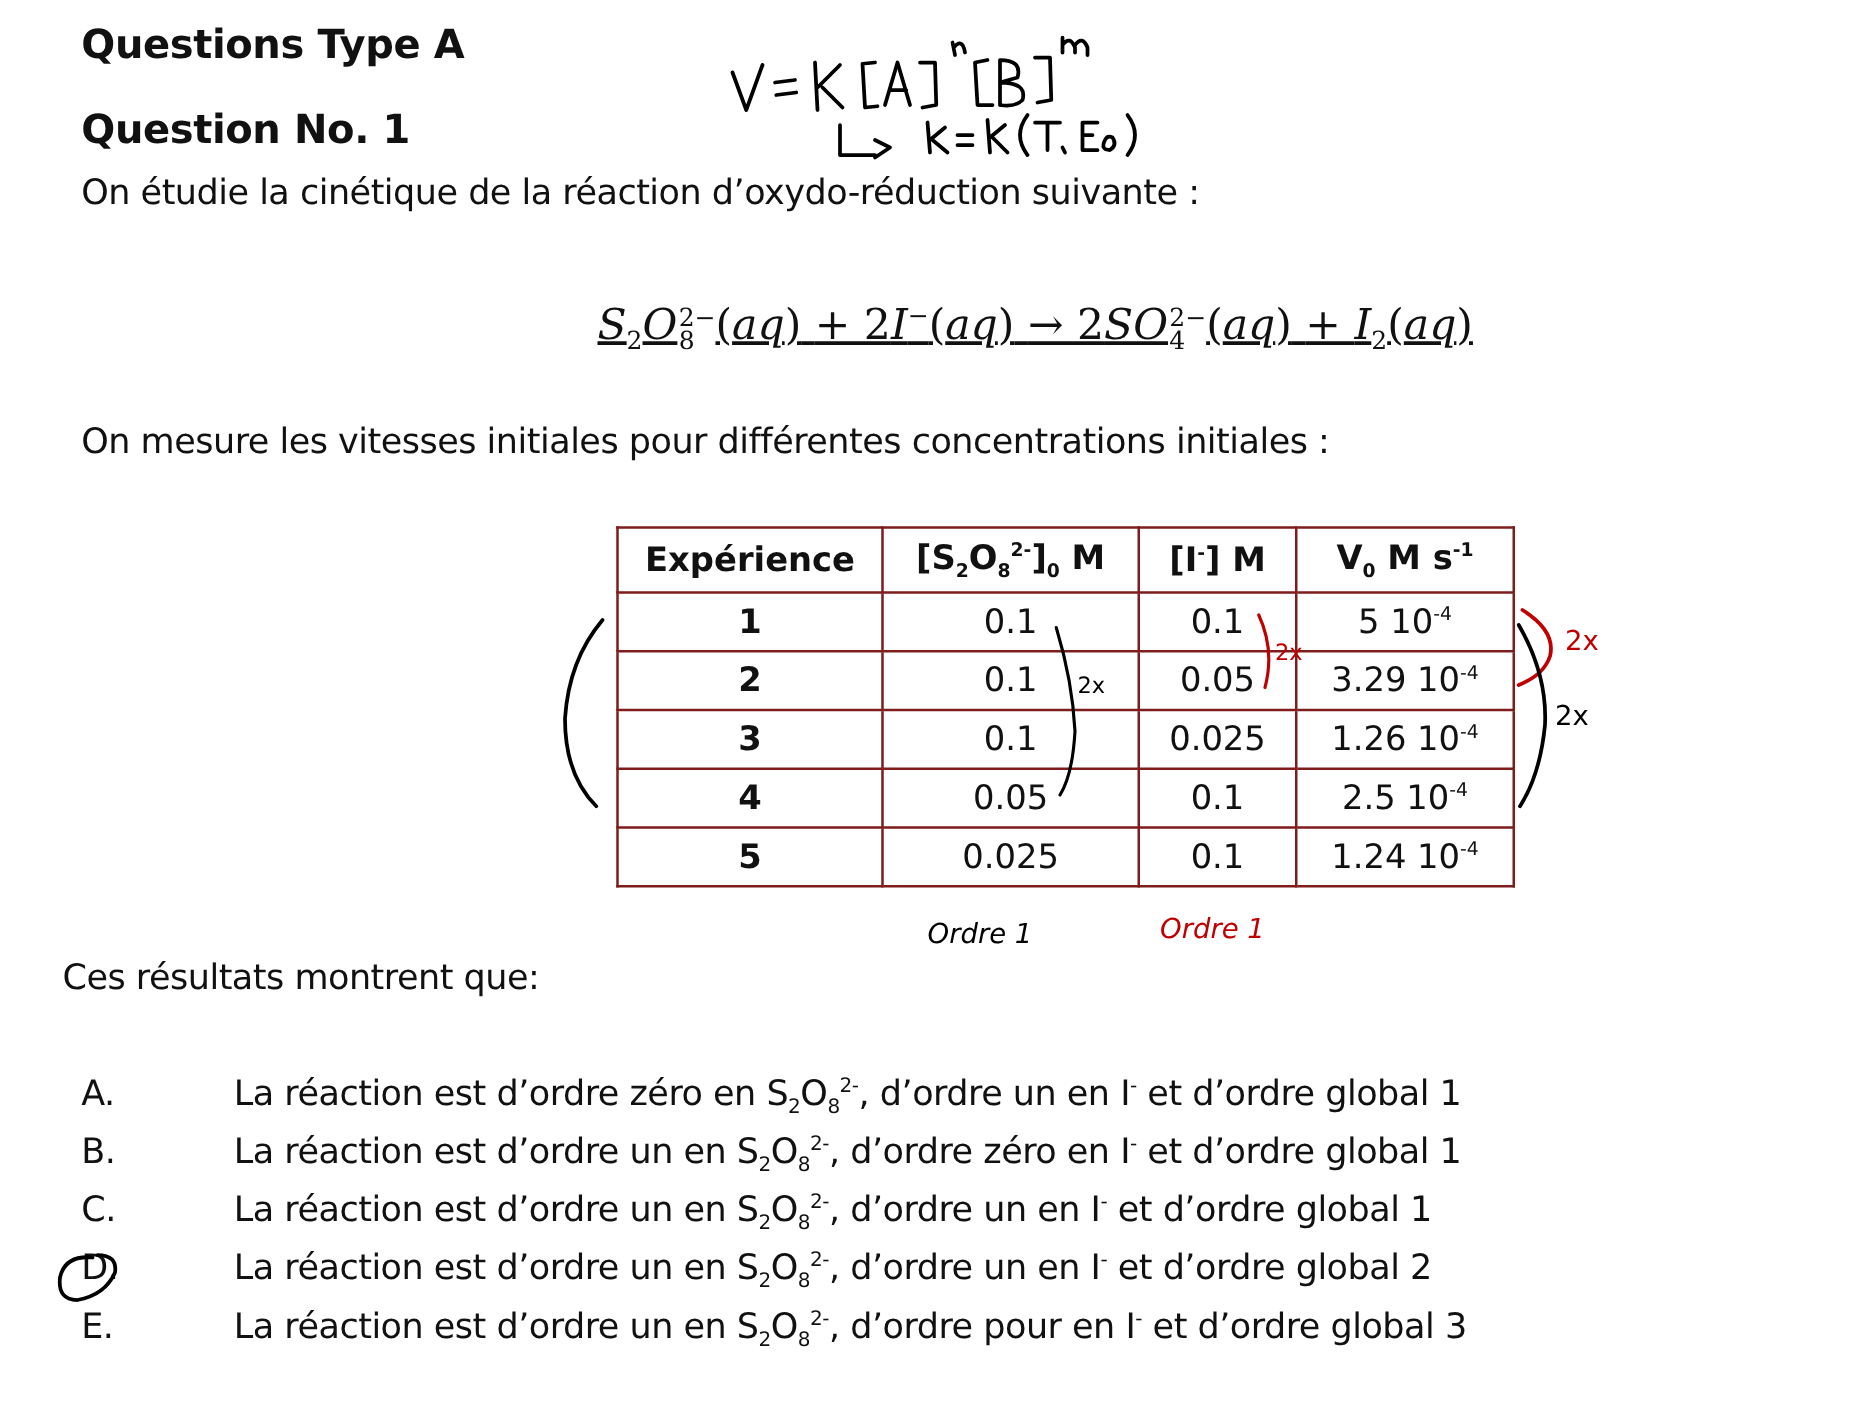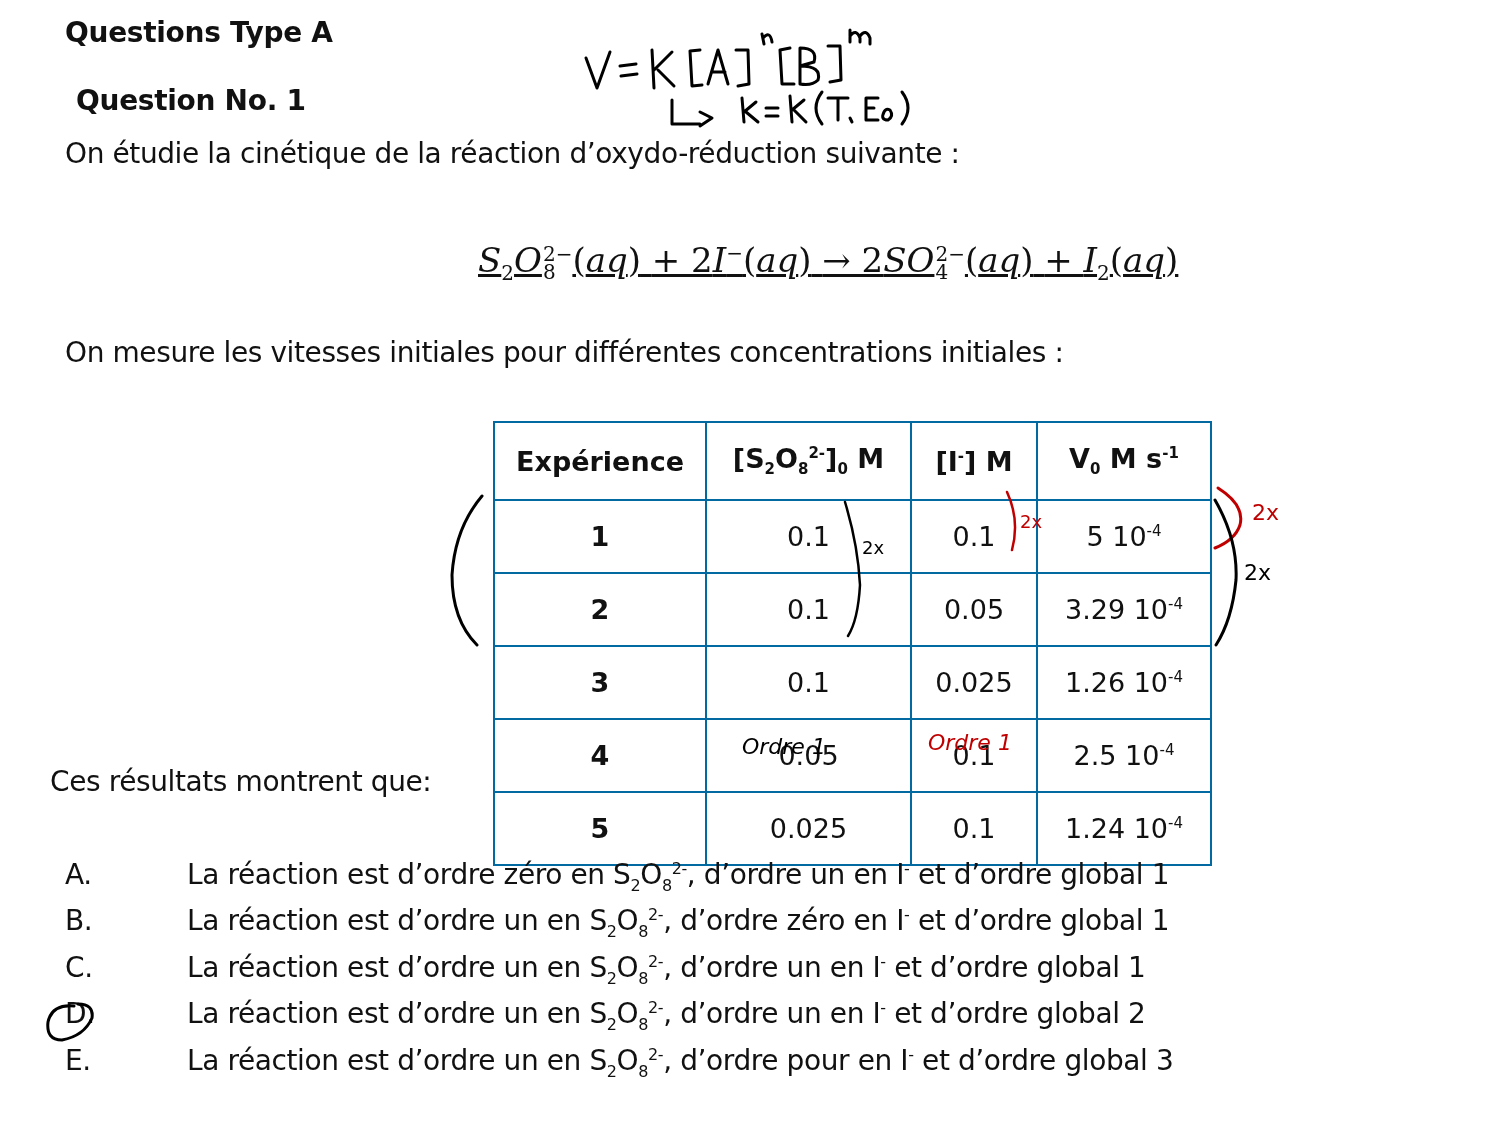--- a/index.html
+++ b/index.html
@@ -1,46 +1,46 @@
 <!DOCTYPE html>
 <html><head>
 <meta charset="utf-8">
 <style>
   html, body { margin: 0; padding: 0; background: #ffffff; }
   body { width: 1500px; height: 1125px; position: relative; overflow: hidden;
          font-family: "DejaVu Sans", sans-serif; color: #111; }
   .abs { position: absolute; }
-  .h-bold { font-family: "DejaVu Sans", sans-serif; font-weight: bold; font-size: 28px; letter-spacing: -0.3px; }
+  .h-bold { font-family: "DejaVu Sans", sans-serif; font-weight: bold; font-size: 32px; letter-spacing: -0.3px; }
   .body-text { font-family: "DejaVu Sans", sans-serif; font-size: 28px; letter-spacing: -0.4px; }
   .equation { font-family: "DejaVu Serif", serif; font-style: italic; font-size: 34px; letter-spacing: 0px; white-space: nowrap; text-decoration: underline; }
   .equation .up { font-style: normal; }
   .equation sub, .equation sup { font-size: 20px; }
   .equation .chem { display: inline-flex; flex-direction: column; vertical-align: middle; line-height: 18px; font-style: normal; font-size: 20px; margin-left: 1px; }
 
   table.data { position: absolute; left: 493px; top: 421px; border-collapse: collapse;
                font-family: "DejaVu Sans", sans-serif; font-size: 27px; }
-  table.data th, table.data td { border: 2px solid #0369a1; text-align: center; height: 45px; padding: 13px 8px; }
+  table.data th, table.data td { border: 2px solid #7f1d1d; text-align: center; height: 45px; padding: 0 8px; }
   table.data th { font-weight: bold; height: 50px; }
   table.data td.exp { font-weight: bold; }
   table.data sup, table.data sub { font-size: 15px; }
   .col0 { width: 194px; } .col1 { width: 187px; } .col2 { width: 108px; } .col3 { width: 156px; }
 
   .opt-row { position: absolute; left: 65px; font-family: "DejaVu Sans", sans-serif; font-size: 28px; letter-spacing: -0.4px; white-space: nowrap; }
   .opt-letter { position: absolute; left: 0; }
   .opt-text { position: absolute; left: 122px; }
   .opt-text sup, .opt-text sub { font-size: 16px; }
 
   svg.ink { position: absolute; left: 0; top: 0; }
   .hand { font-family: "DejaVu Sans", sans-serif; }
 </style>
 </head>
 <body>
 
 <div class="abs h-bold" style="left:65px; top:16px;">Questions Type A</div>
-<div class="abs h-bold" style="left:76px; top:84px;">Question No. 1</div>
+<div class="abs h-bold" style="left:65px; top:84px;">Question No. 1</div>
 <div class="abs body-text" style="left:65px; top:137px;">On étudie la cinétique de la réaction d’oxydo-réduction suivante :</div>
 
 <div class="abs equation" style="left:478px; top:240px;">
   <span>S</span><sub class="up">2</sub><span>O</span><span class="chem">
       <span>2−</span>
       <span>8</span>
     </span><span class="up">(</span>aq<span class="up">)</span>
   <span class="up"> + 2</span><span>I</span><sup class="up">−</sup><span class="up">(</span>aq<span class="up">)</span>
   <span class="up"> → 2</span><span>SO</span><span class="chem">
       <span>2−</span>

